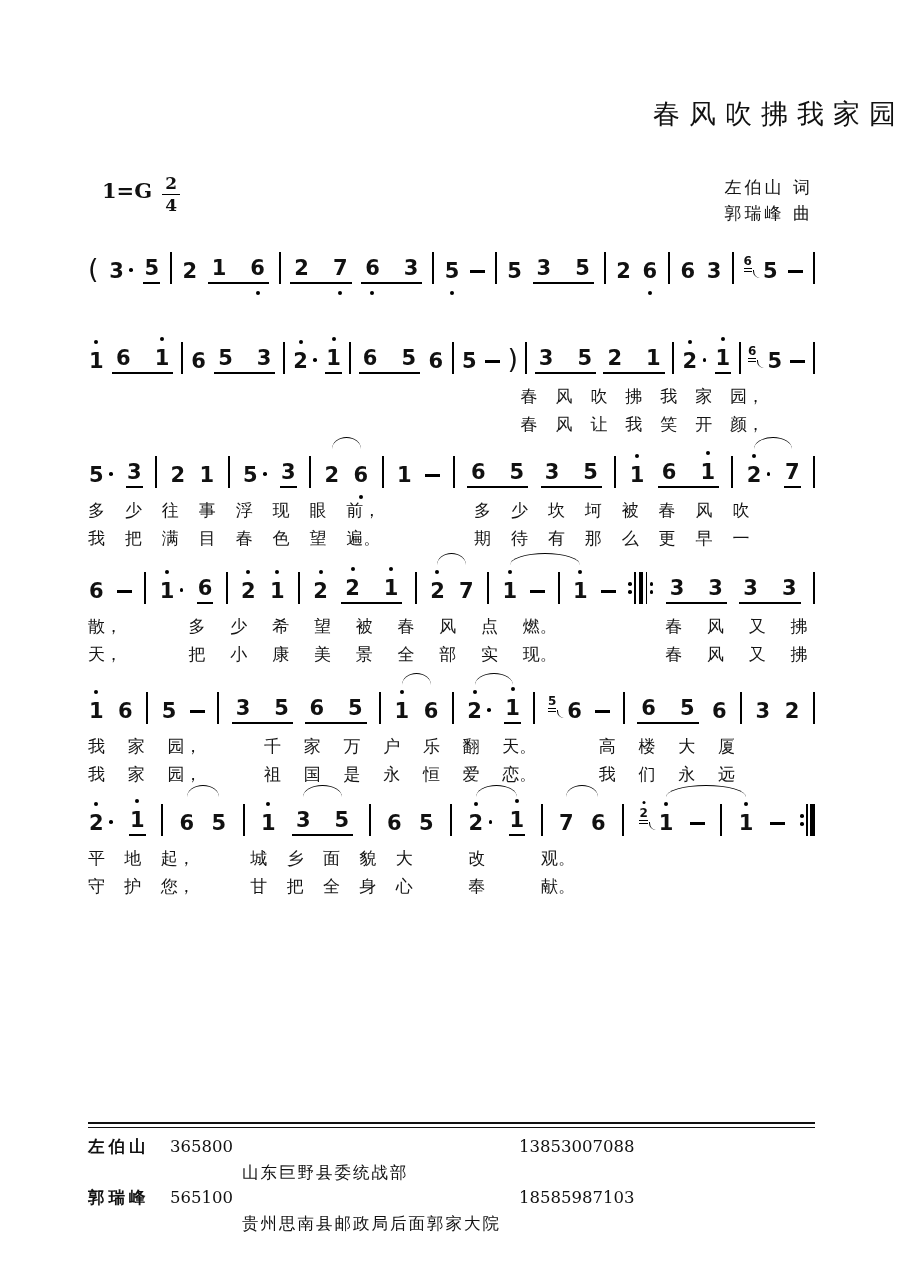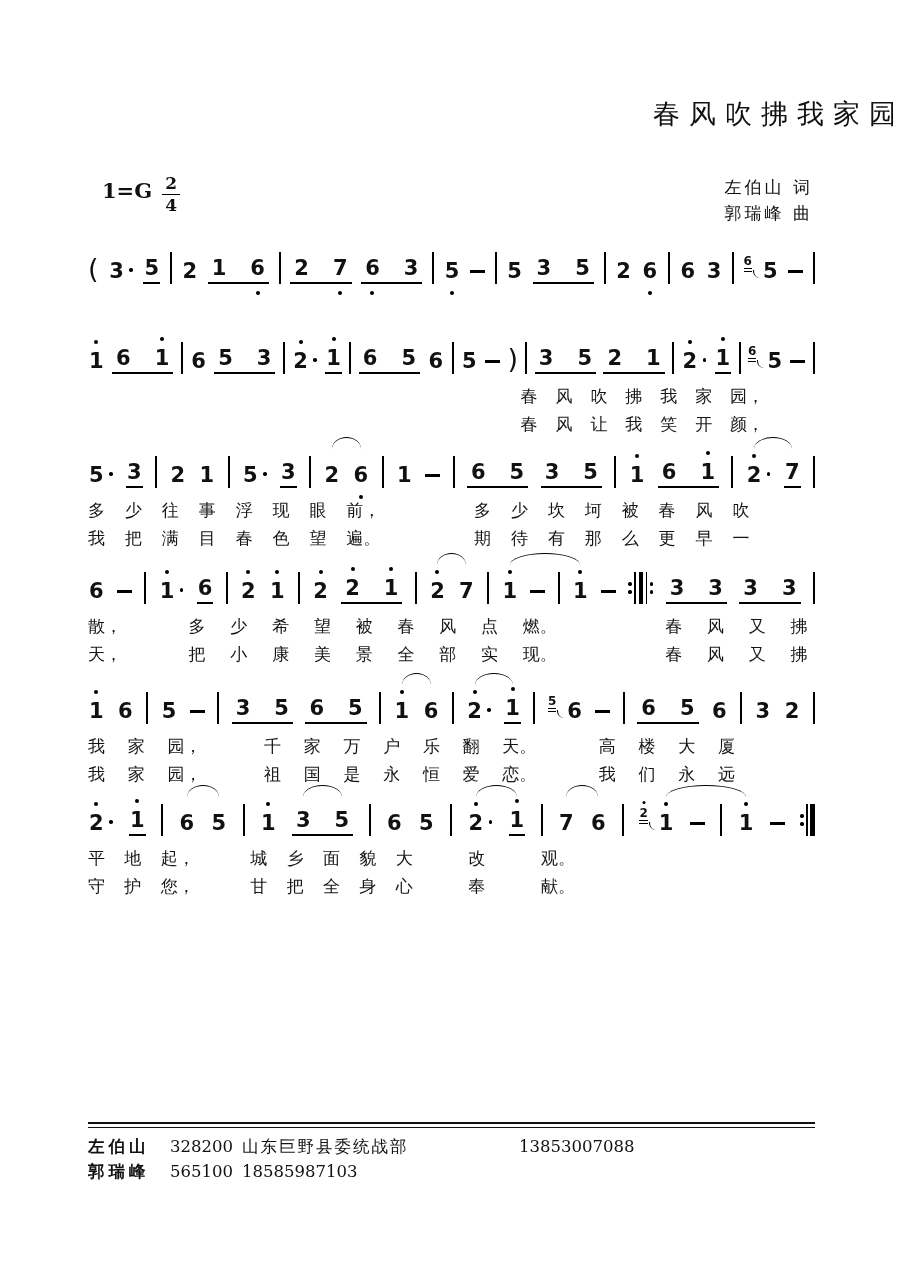--- a/index.html
+++ b/index.html
@@ -51,21 +51,21 @@
   .thick{width:4.6px;height:32px;background:#000;}
   .lyr{display:flex;justify-content:space-between;margin-top:11px;
        font-size:17px;color:#151515;}
   .lyr span{min-width:17px;text-align:center;white-space:nowrap;}
   .rule{position:absolute;left:88px;width:727px;top:1122px;height:3px;
         border-top:2.6px solid #111;border-bottom:1.1px solid #111;}
   .contacts{position:absolute;left:88px;width:727px;top:1134px;
             display:grid;grid-template-columns:82px 72px 277px auto;
             font-size:16.5px;line-height:25px;}
   .contacts .nm{letter-spacing:4px;font-weight:bold;}
-  .contacts .ad{letter-spacing:2px;}
+  .contacts .ad{letter-spacing:2px;margin-top:26px;}
   .wm{position:absolute;top:1246px;right:24px;
       font:700 19px "DejaVu Sans", sans-serif;letter-spacing:1px;margin-top:32px;}
   .wm .site{margin-left:12px;}
 </style>
 </head>
 <body>
 
 <div class="sheet">
 
   <div class="title">春风吹拂我家园</div>
@@ -529,25 +529,26 @@
         <span>奉</span>
         <span></span>
         <span>献。</span>
       </div>
   </div>
 
   <div class="rule"></div>
 
   <div class="contacts">
     <span class="nm">左伯山</span>
-    <span>328200</span>
+    <span>365800</span>
     <span class="ad">山东巨野县委统战部</span>
     <span>13853007088</span>
     <span class="nm">郭瑞峰</span>
     <span>565100</span>
+    <span class="ad">贵州思南县邮政局后面郭家大院</span>
     <span>18585987103</span>
   </div>
 
   <div class="wm">
     <span>本曲谱源自</span>
     <span class="site" style="color: rgb(230, 14, 128);">中国词曲网</span>
   </div>
 
 </div>
 

